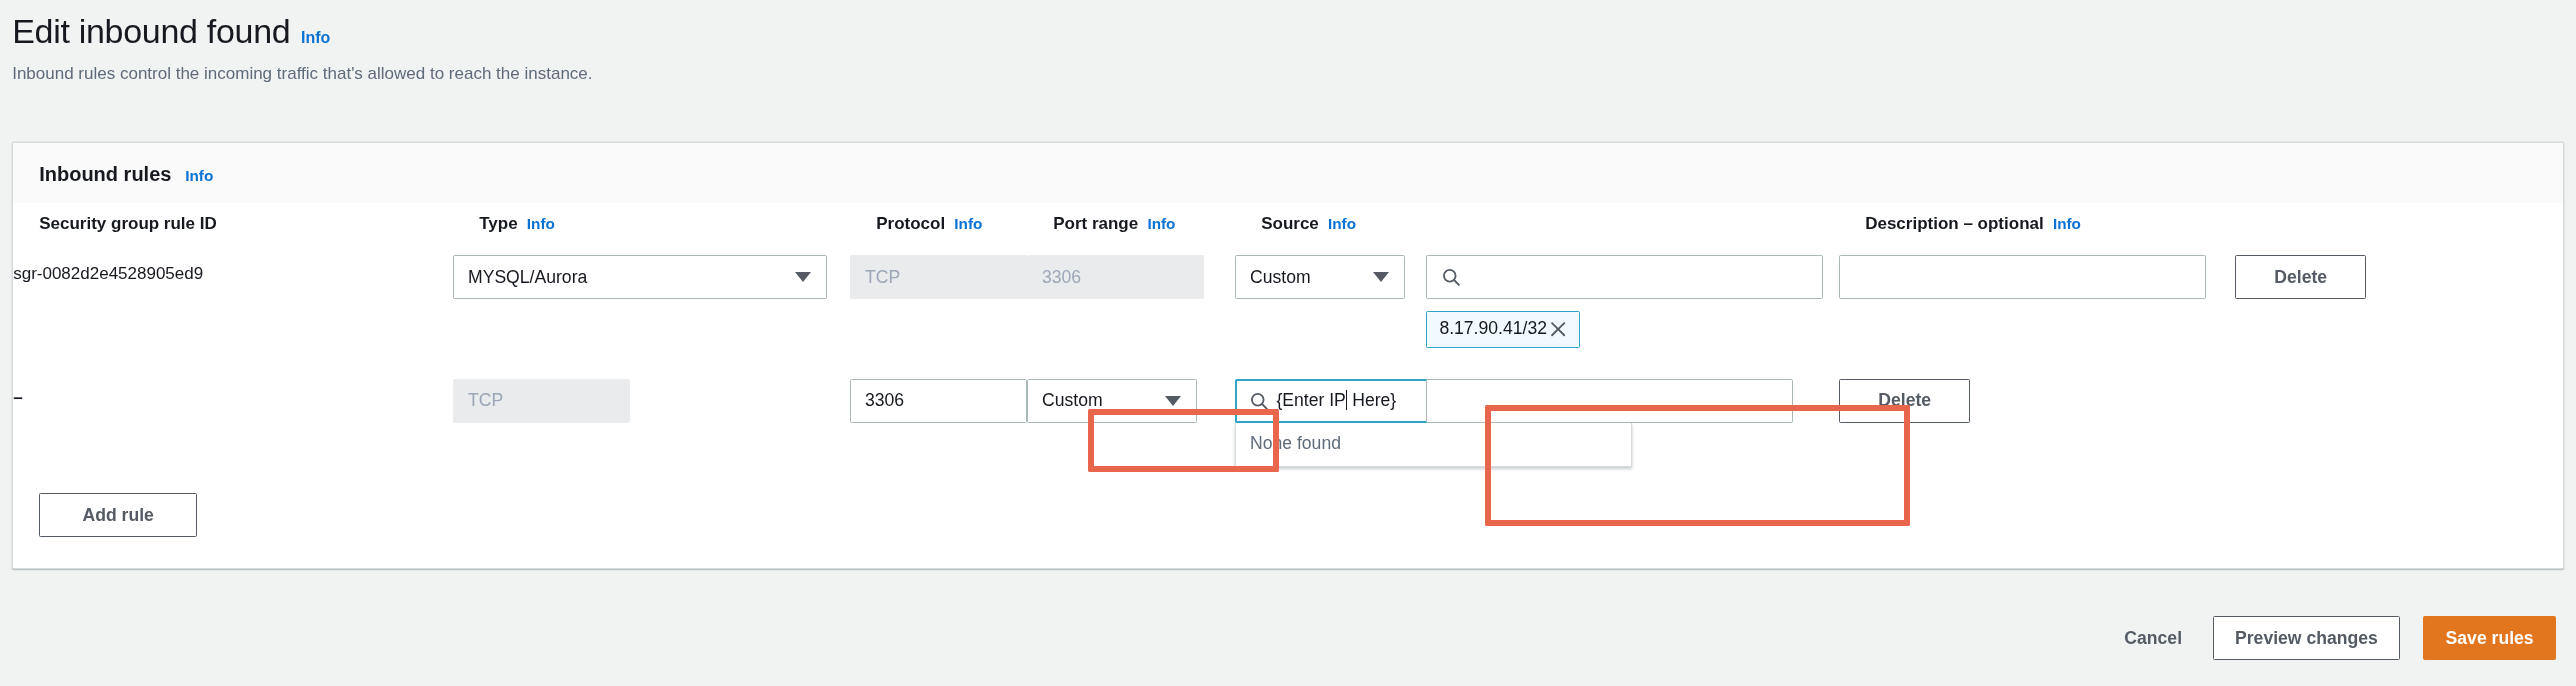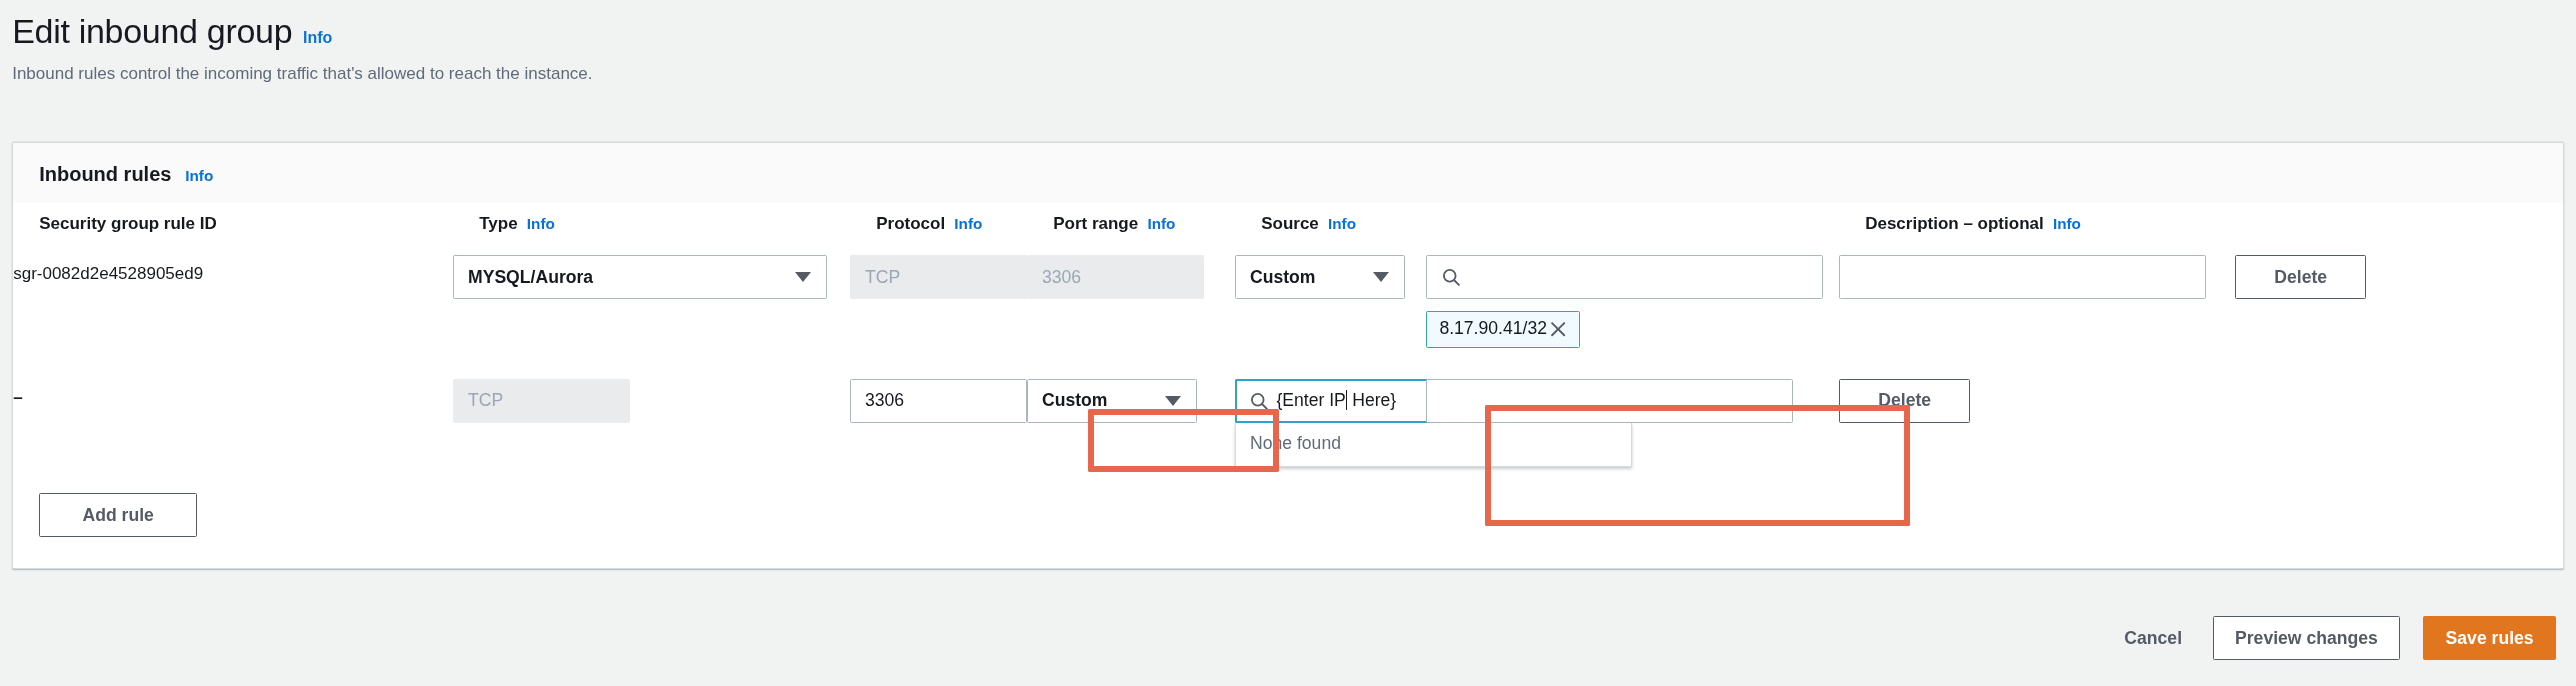--- a/index.html
+++ b/index.html
@@ -76,21 +76,20 @@
   
   .select {
     position: relative;
     height: 44px; width: 374px;
     border: 0.8px solid #aab7b8; border-radius: 1.5px;
     background: #ffffff;
     display: flex; align-items: center;
     padding: 0 41px 0 13.8px;
     font-size: 17.6px; color: #16191f;
     cursor: pointer;
-    font-weight: bold;
   }
   .select .caret {
     position: absolute; right: 15.3px; top: 50%;
     transform: translateY(-50%);
     width: 0; height: 0;
     border-left: 8.4px solid transparent;
     border-right: 8.4px solid transparent;
     border-top: 10px solid #545b64;
   }
   .input-disabled {
@@ -194,21 +193,21 @@
     z-index: 20;
   }
   #annot-port  { left: 1088px; top: 409px; width: 191px; height: 63px; }
   #annot-source{ left: 1485px; top: 405px; width: 425px; height: 121px; }
 </style>
 </head>
 <body>
 
 <div class="page-head">
   <div class="page-title-row">
-    <h1 class="page-title">Edit inbound group</h1>
+    <h1 class="page-title">Edit inbound found</h1>
     <a class="info-link">Info</a>
   </div>
   <div class="page-desc">Inbound rules control the incoming traffic that's allowed to reach the instance.</div>
 </div>
 
 <div class="panel">
 
   <div class="panel-head">
     <h2 class="panel-title">Inbound rules</h2>
     <a class="info-link">Info</a>

